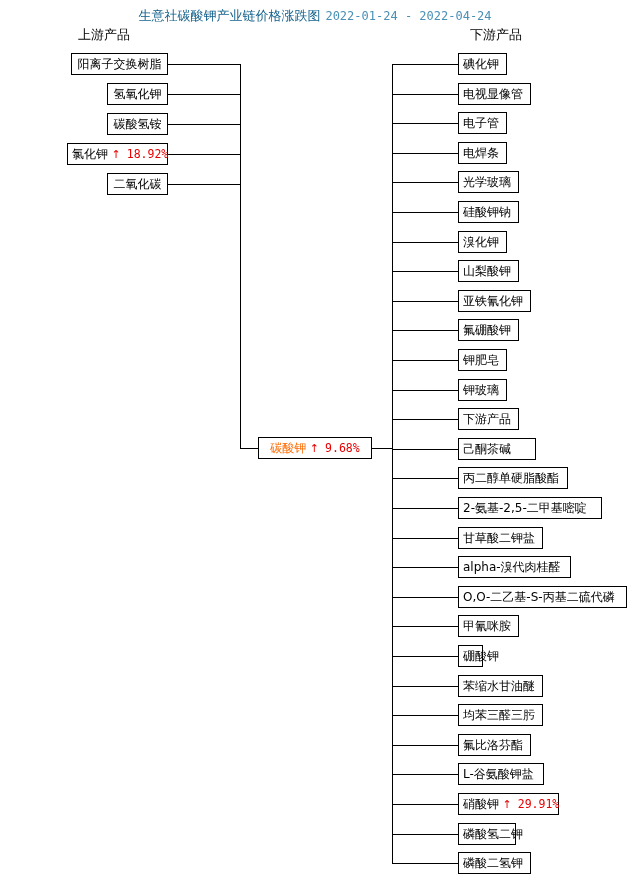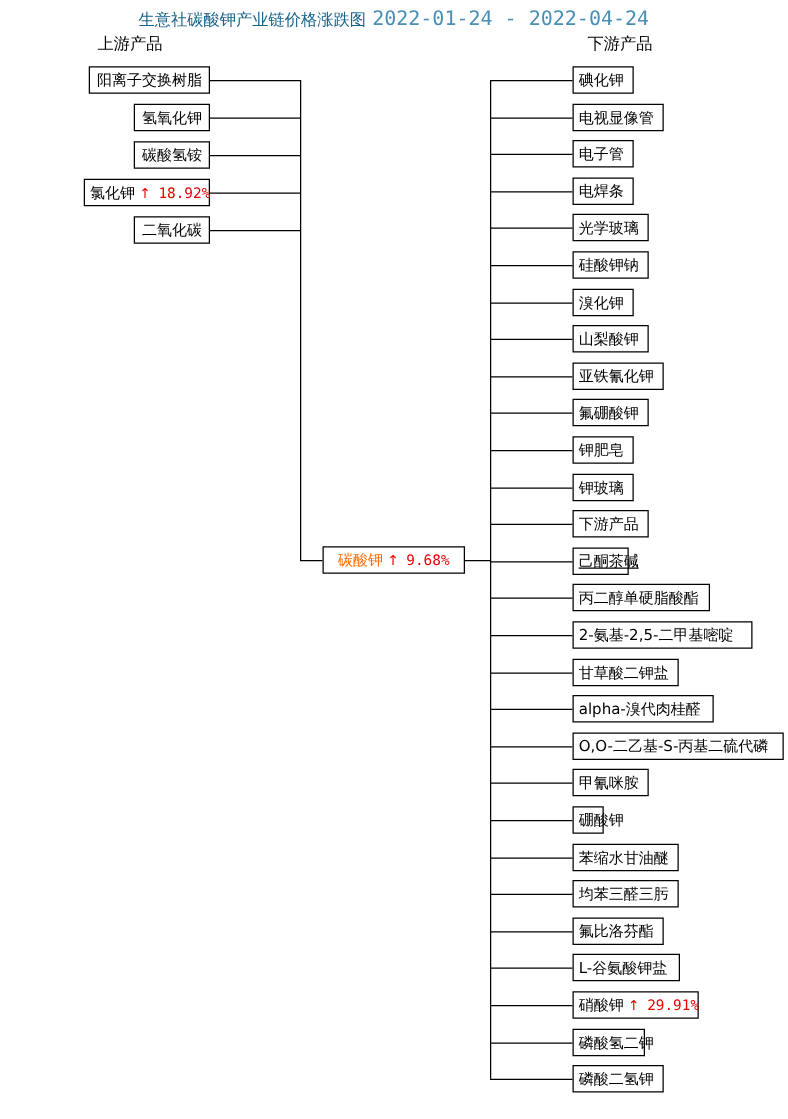--- a/index.html
+++ b/index.html
@@ -32,21 +32,21 @@
     text-align: center;
     white-space: nowrap;
     line-height: 14px;
   }
   .title-main {
     font-size: 13px;
     color: #15628c;
     letter-spacing: 0px;
   }
   .title-dates {
-    font-size: 16px;
+    font-size: 12px;
     color: #4a8fb5;
     font-family: "DejaVu Sans Mono", "Liberation Mono", monospace;
     margin-left: 5px;
   }
 
   
   .col-header {
     position: absolute;
     font-size: 13px;
     color: #000000;
@@ -122,21 +122,21 @@
       <div class="node down" style="left: 458px; top: 142px; width: 49px;"><span class="label">电焊条</span></div>
       <div class="node down" style="left: 458px; top: 171px; width: 61px;"><span class="label">光学玻璃</span></div>
       <div class="node down" style="left: 458px; top: 201px; width: 61px;"><span class="label">硅酸钾钠</span></div>
       <div class="node down" style="left: 458px; top: 231px; width: 49px;"><span class="label">溴化钾</span></div>
       <div class="node down" style="left: 458px; top: 260px; width: 61px;"><span class="label">山梨酸钾</span></div>
       <div class="node down" style="left: 458px; top: 290px; width: 73px;"><span class="label">亚铁氰化钾</span></div>
       <div class="node down" style="left: 458px; top: 319px; width: 61px;"><span class="label">氟硼酸钾</span></div>
       <div class="node down" style="left: 458px; top: 349px; width: 49px;"><span class="label">钾肥皂</span></div>
       <div class="node down" style="left: 458px; top: 379px; width: 49px;"><span class="label">钾玻璃</span></div>
       <div class="node down" style="left: 458px; top: 408px; width: 61px;"><span class="label">下游产品</span></div>
-      <div class="node down" style="left: 458px; top: 438px; width: 45px; text-decoration: underline;"><span class="label">己酮茶碱</span></div>
+      <div class="node down" style="left: 458px; top: 438px; width: 78px;"><span class="label">己酮茶碱</span></div>
       <div class="node down" style="left: 458px; top: 467px; width: 110px;"><span class="label">丙二醇单硬脂酸酯</span></div>
       <div class="node down" style="left: 458px; top: 497px; width: 144px;"><span class="label">2-氨基-2,5-二甲基嘧啶</span></div>
       <div class="node down" style="left: 458px; top: 527px; width: 85px;"><span class="label">甘草酸二钾盐</span></div>
       <div class="node down" style="left: 458px; top: 556px; width: 113px;"><span class="label">alpha-溴代肉桂醛</span></div>
       <div class="node down" style="left: 458px; top: 586px; width: 169px;"><span class="label">O,O-二乙基-S-丙基二硫代磷</span></div>
       <div class="node down" style="left: 458px; top: 615px; width: 61px;"><span class="label">甲氰咪胺</span></div>
       <div class="node down" style="left: 458px; top: 645px; width: 25px;"><span class="label">硼酸钾</span></div>
       <div class="node down" style="left: 458px; top: 675px; width: 85px;"><span class="label">苯缩水甘油醚</span></div>
       <div class="node down" style="left: 458px; top: 704px; width: 85px;"><span class="label">均苯三醛三肟</span></div>
       <div class="node down" style="left: 458px; top: 734px; width: 73px;"><span class="label">氟比洛芬酯</span></div>

